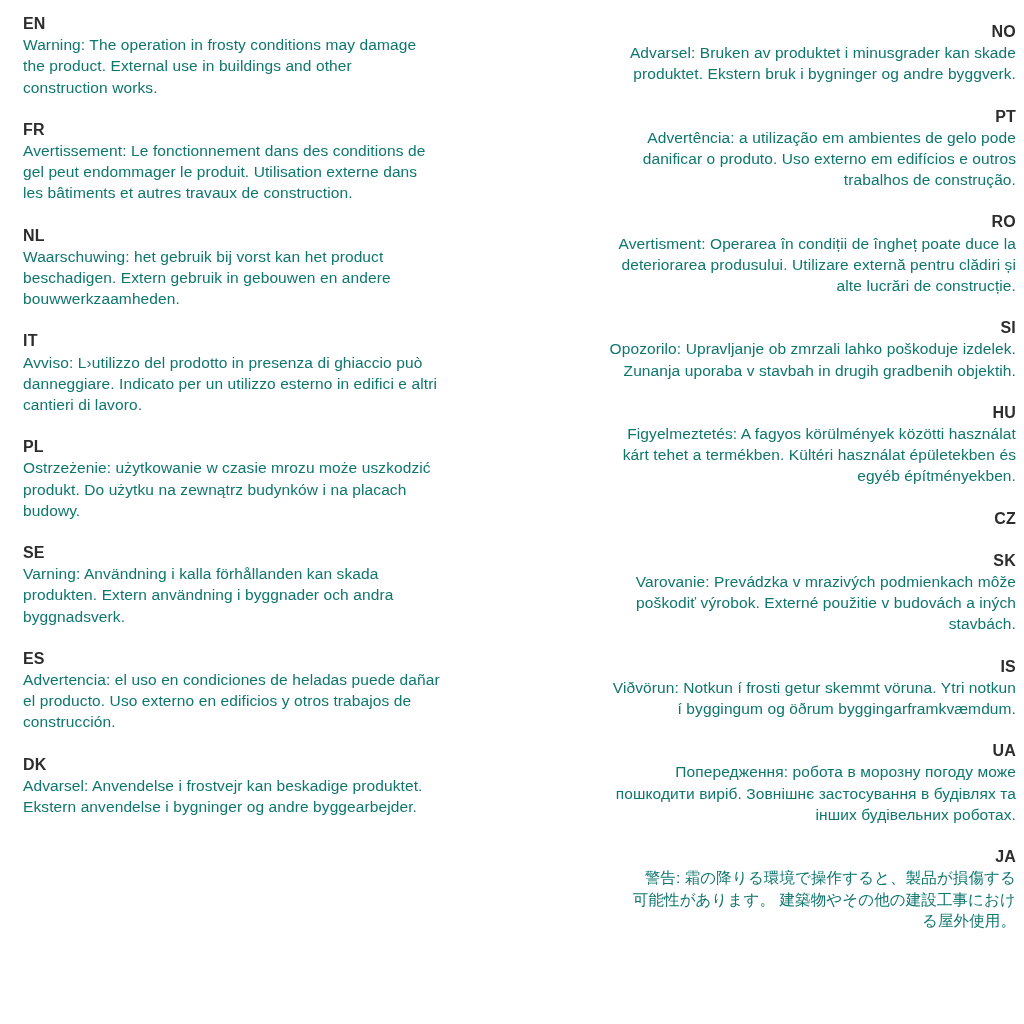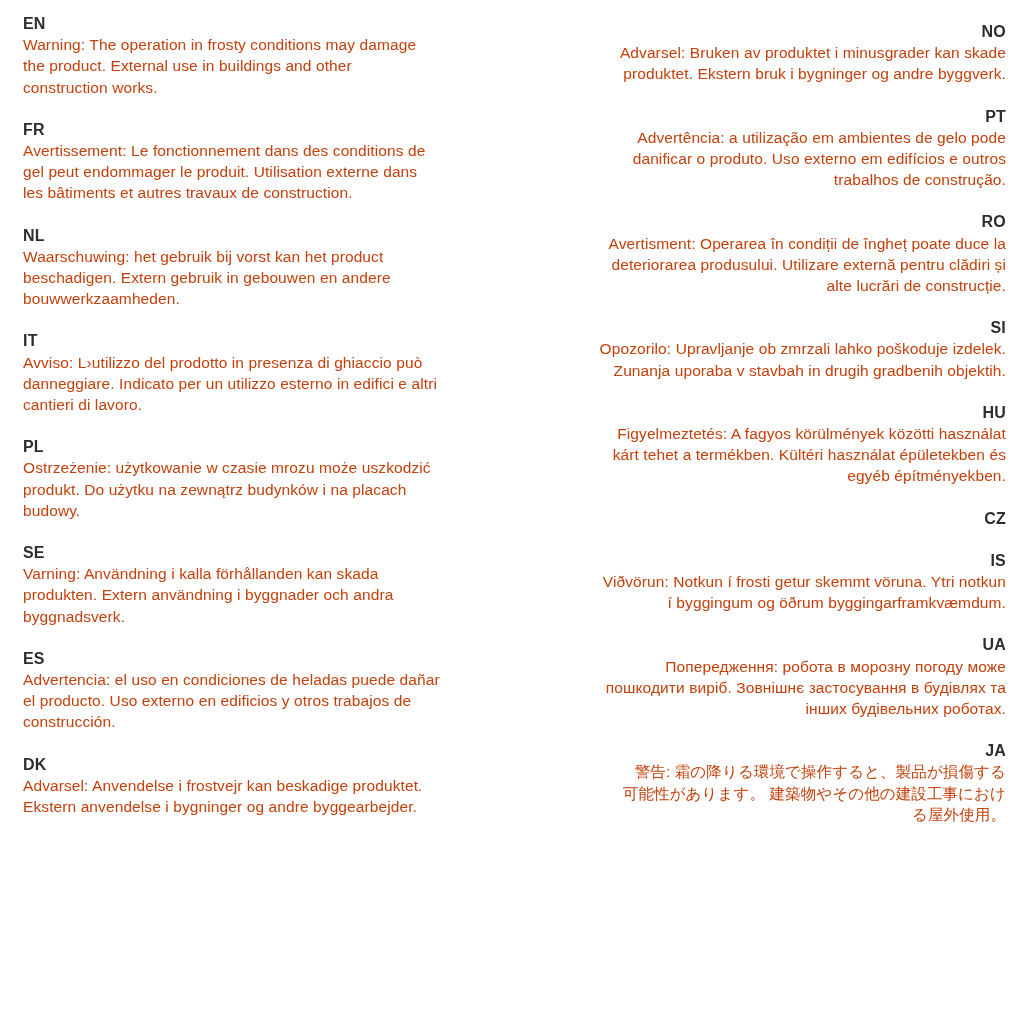--- a/index.html
+++ b/index.html
@@ -7,21 +7,21 @@
     padding: 0;
     background: #ffffff;
     width: 1024px;
     height: 1024px;
     overflow: hidden;
   }
   .page {
     box-sizing: border-box;
     width: 1024px;
     height: 1024px;
-    padding: 13px 18px 0 23px;
+    padding: 13px 8px 0 23px;
     display: flex;
     font-family: "Liberation Sans", "DejaVu Sans", sans-serif;
     color: #3a3a3a;
   }
   .col {
     box-sizing: border-box;
   }
   .col-left {
     width: 489px;
     margin-right: 4px;
@@ -41,21 +41,21 @@
     font-weight: 700;
     color: #2d2d2d;
     letter-spacing: 0.2px;
   }
   .lang-text {
     margin: 0;
     font-size: 15.5px;
     line-height: 21.2px;
     white-space: pre;
     letter-spacing: 0.1px;
-    color: #c2410c;
+    color: #0f766e;
   }
 </style>
 </head>
 <body>
 
 <div class="page">
 
   <div class="col col-left">
 
     <section class="lang-section">
@@ -148,20 +148,26 @@
       <h2 class="lang-code">HU</h2>
       <p class="lang-text">Figyelmeztetés: A fagyos körülmények közötti használat
 kárt tehet a termékben. Kültéri használat épületekben és
 egyéb építményekben.</p>
     </section>
 
     <section class="lang-section">
       <h2 class="lang-code">CZ</h2>
     </section>
 
+    <section class="lang-section">
+      <h2 class="lang-code">SK</h2>
+      <p class="lang-text">Varovanie: Prevádzka v mrazivých podmienkach môže
+poškodiť výrobok. Externé použitie v budovách a iných
+stavbách.</p>
+    </section>
 
     <section class="lang-section">
       <h2 class="lang-code">IS</h2>
       <p class="lang-text">Viðvörun: Notkun í frosti getur skemmt vöruna. Ytri notkun
 í byggingum og öðrum byggingarframkvæmdum.</p>
     </section>
 
     <section class="lang-section">
       <h2 class="lang-code">UA</h2>
       <p class="lang-text">Попередження: робота в морозну погоду може

